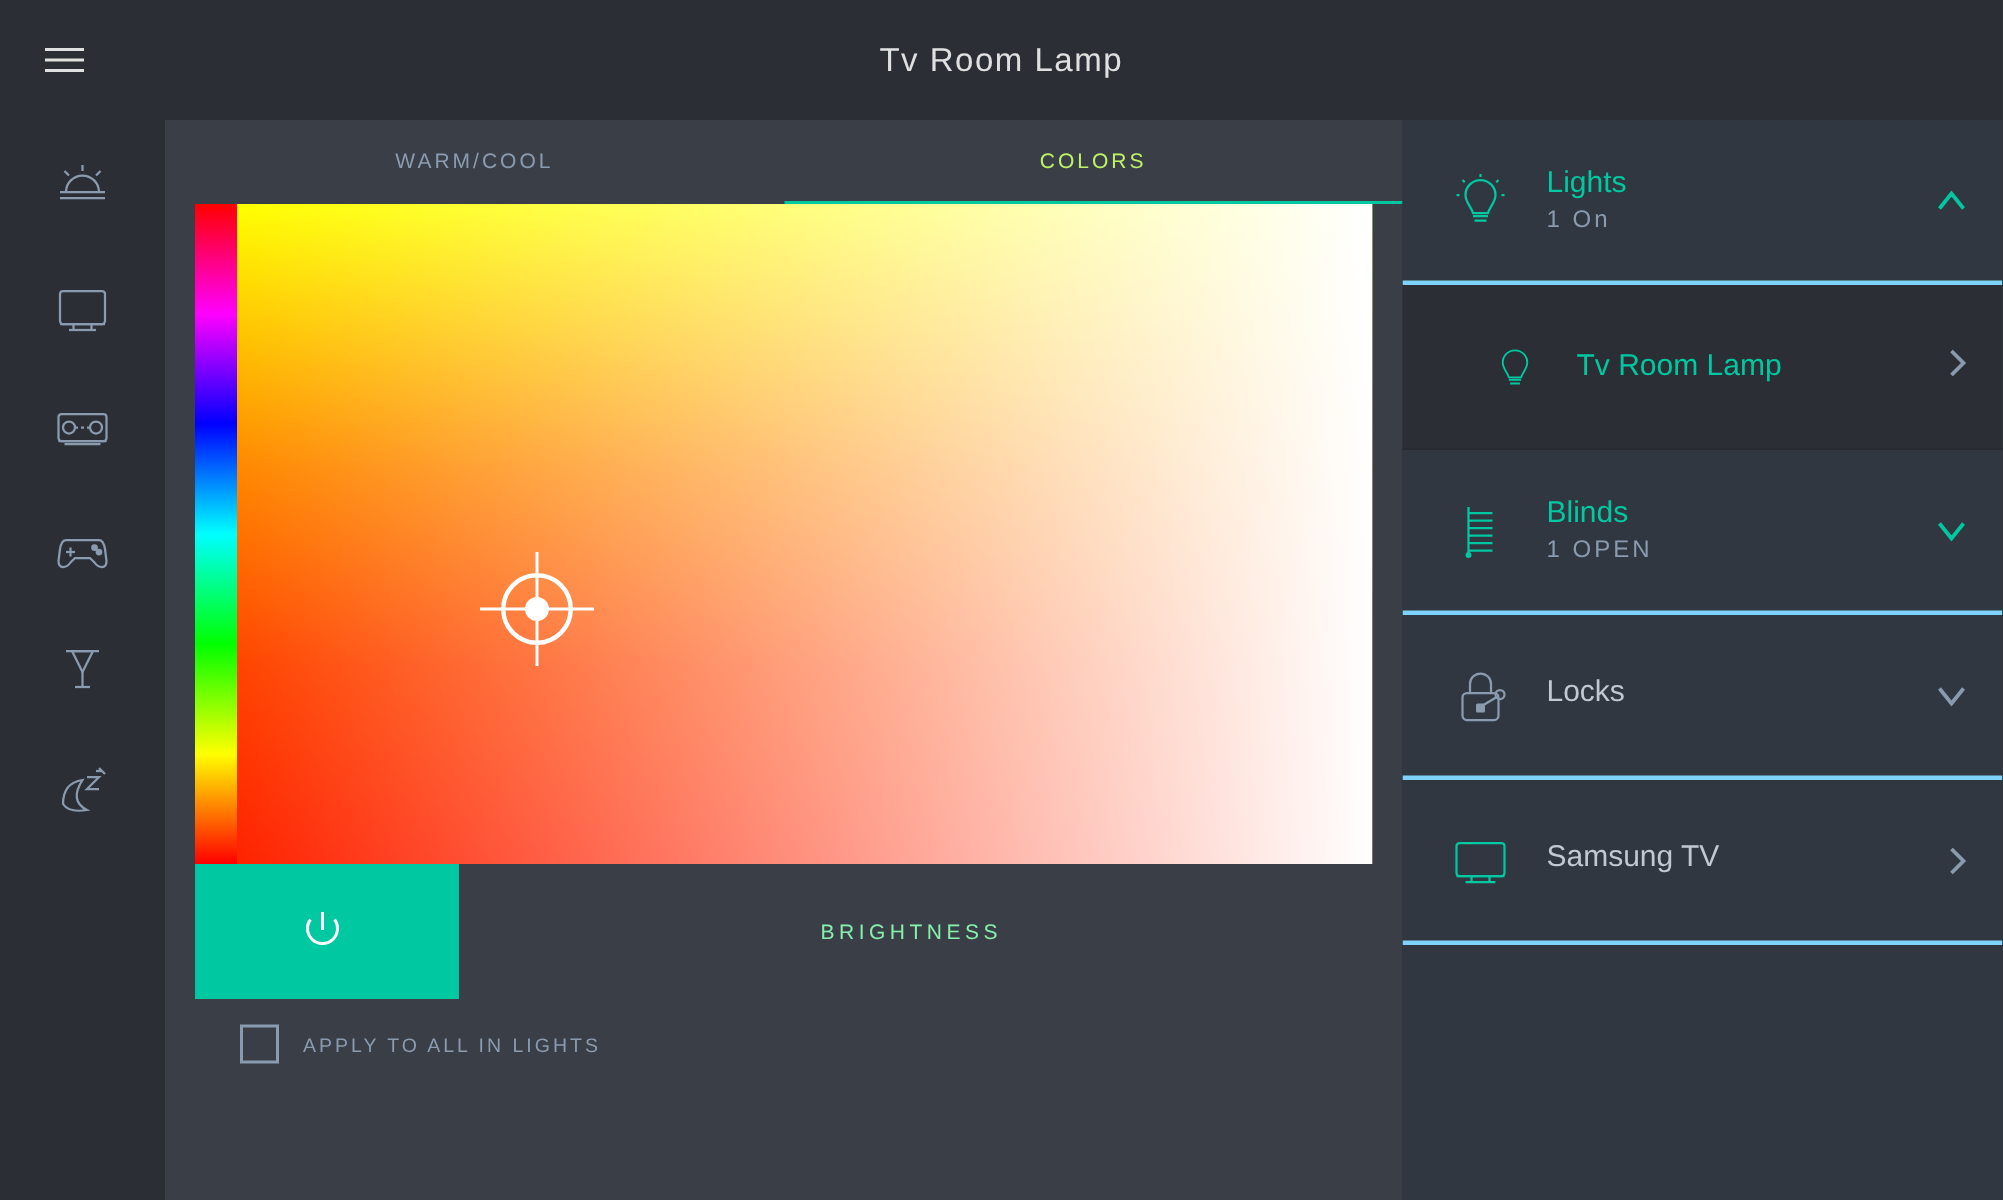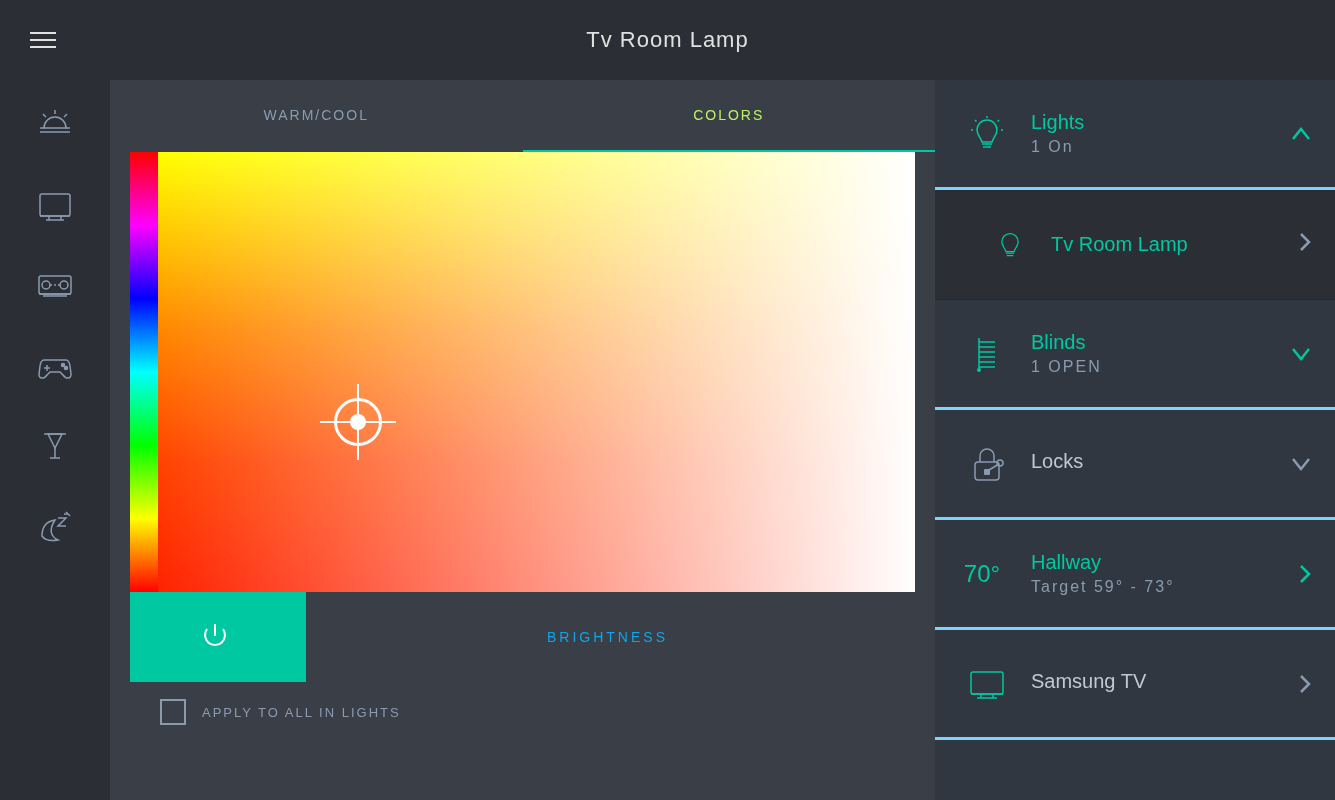--- a/index.html
+++ b/index.html
@@ -87,21 +87,21 @@
       flex: 1;
       background: #3a3f47;
       display: flex;
       flex-direction: column;
       padding: 0;
     }
 
     
     .tab-bar {
       display: flex;
-      height: 72px;
+      height: 56px;
       align-items: flex-end;
       background: #3a3f47;
     }
     .tab {
       flex: 1;
       text-align: center;
       color: #8a9bb0;
       font-size: 14px;
       letter-spacing: 2px;
       font-weight: 500;
@@ -238,21 +238,21 @@
 
     .brightness-container {
       flex: 1;
       display: flex;
       align-items: center;
       justify-content: center;
       background: #3a3f47;
       position: relative;
     }
     .brightness-label {
-      color: #0ea5e9;
+      color: #86efac;
       font-size: 14px;
       letter-spacing: 3px;
     }
     .brightness-indicator {
       position: absolute;
       left: 0;
       top: 0;
       bottom: 0;
       width: 6px;
       background: #00c8a0;
@@ -575,34 +575,20 @@
         <div class="right-item-title dark">Locks</div>
         <div class="right-item-subtitle"></div>
       </div>
       <div class="right-item-action dark">
         <svg width="20" height="14" viewBox="0 0 20 14" fill="none" stroke="#8a9bb0" stroke-width="2.5">
           <polyline points="2,2 10,12 18,2"></polyline>
         </svg>
       </div>
     </div>
 
-    <div class="right-item">
-      <div class="right-item-icon">
-        <span class="temp-badge">70°</span>
-      </div>
-      <div class="right-item-content">
-        <div class="right-item-title">Hallway</div>
-        <div class="right-item-subtitle">Target  59° - 73°</div>
-      </div>
-      <div class="right-item-action">
-        <svg width="12" height="20" viewBox="0 0 12 20" fill="none" stroke="#00c8a0" stroke-width="2.5">
-          <polyline points="2,2 10,10 2,18"></polyline>
-        </svg>
-      </div>
-    </div>
 
     <div class="right-item">
       <div class="right-item-icon">
         <svg width="44" height="44" viewBox="0 0 44 44" stroke="#8a9bb0" fill="none">
           <rect x="6" y="10" width="32" height="22" rx="2"></rect>
           <line x1="6" y1="32" x2="38" y2="32"></line>
           <line x1="16" y1="32" x2="16" y2="36"></line>
           <line x1="28" y1="32" x2="28" y2="36"></line>
           <line x1="12" y1="36" x2="32" y2="36"></line>
         </svg>

